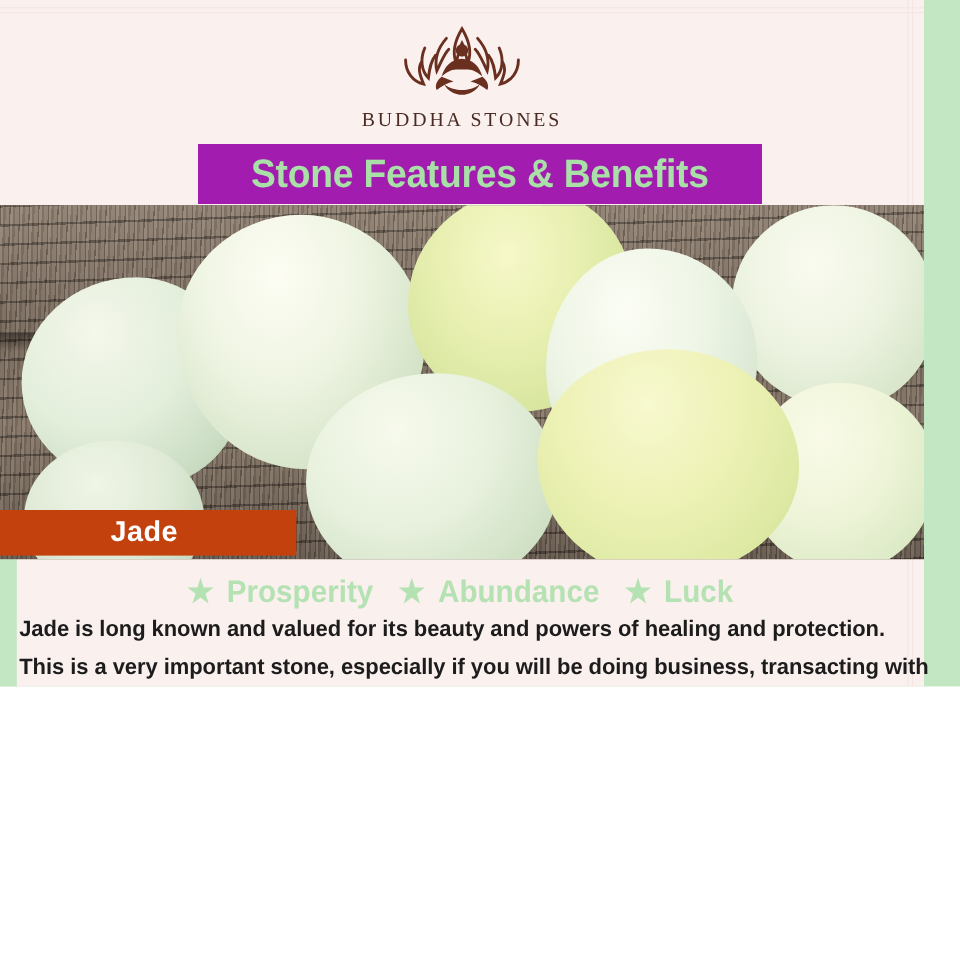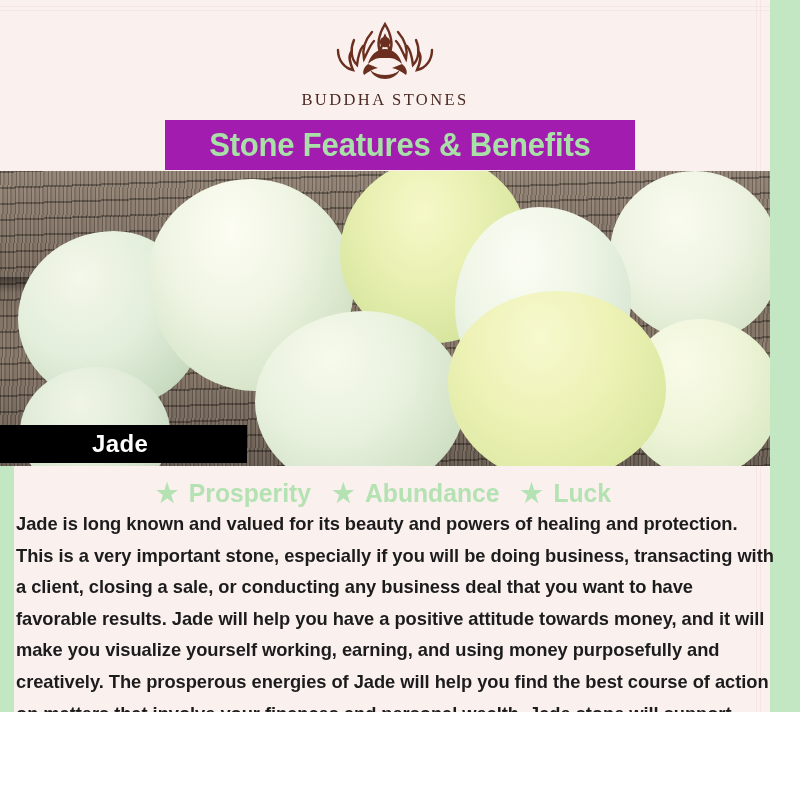--- a/index.html
+++ b/index.html
@@ -8,21 +8,21 @@
     width: 800px;
     height: 800px;
     overflow: hidden;
     font-family: "Liberation Sans", sans-serif;
     background: #ffffff;
   }
 
   #card {
     position: relative;
     width: 800px;
-    height: 712px;
+    height: 572px;
     background: #c3e7c2;     
     overflow: hidden;
   }
 
   
   .cream-page {
     position: absolute;
     left: 0;
     top: 0;
     width: 770px;
@@ -174,21 +174,21 @@
         background: radial-gradient(ellipse at 40% 28%, #f0f5e6 0%, #dfead6 48%, #c4d7bd 84%, #a6bfa0 100%);
         border-radius: 50% 50% 48% 52% / 50% 50% 50% 50%; }
 
   
   .stone-name-banner {
     position: absolute;
     left: 0;
     top: 425px;
     width: 247px;
     height: 38px;
-    background: #000000;
+    background: #c2410c;
     display: flex;
     align-items: center;
   }
   .stone-name-text {
     margin-left: 92px;
     font-size: 24px;
     font-weight: bold;
     color: #ffffff;
     letter-spacing: 0.4px;
   }

